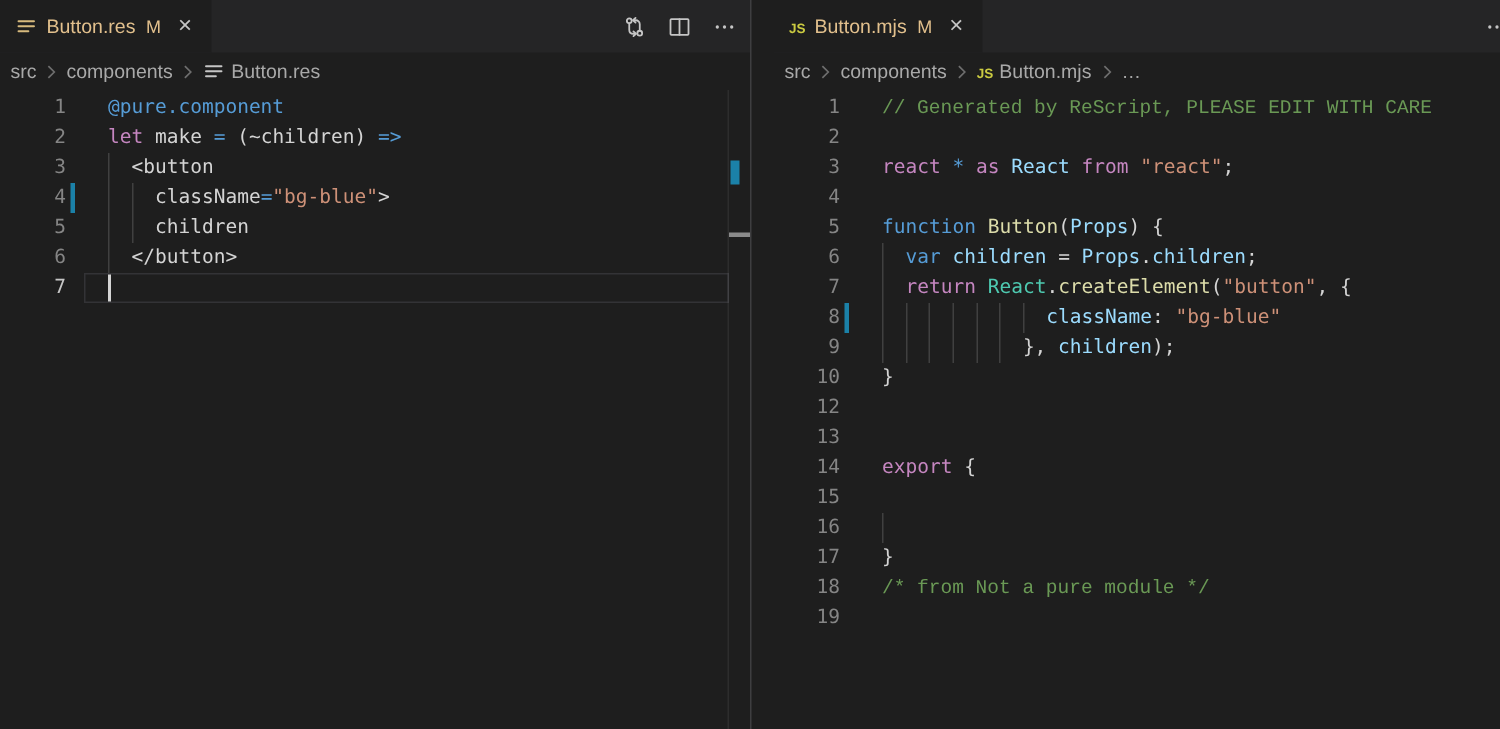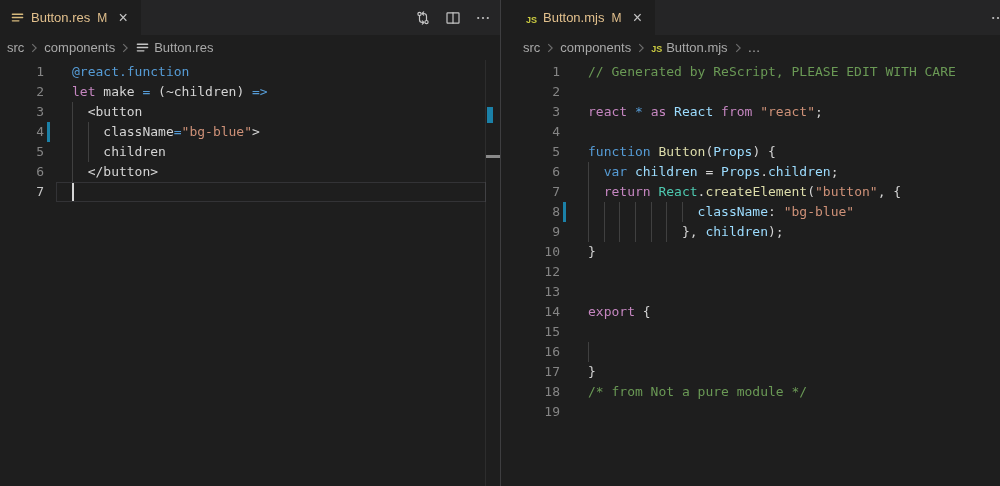--- a/index.html
+++ b/index.html
@@ -42,21 +42,21 @@
   .cur-line{position:absolute;left:56px;right:14px;top:0;bottom:0;
             border:1px solid #333336;pointer-events:none;}
 
   
   .ruler{position:absolute;top:0;right:0;bottom:0;width:14px;border-left:1px solid rgba(255,255,255,0.07);}
   .mark-modified{position:absolute;left:1px;width:6px;background:var(--gutter_modified);}
   .mark-cursor{position:absolute;left:0;right:0;background:#8a8a8a;}
 
   
   .tk-fg{color:var(--token_fg);} .tk-kw{color:var(--token_keyword);} .tk-kw2{color:var(--token_keyword2);}
-  .tk-str{color:var(--token_string);} .tk-cmt{color:var(--token_comment);} .tk-fn{color:var(--token_function);}
+  .tk-str{color:var(--token_string);} .tk-cmt{color:var(--token_comment);font-family:Liberation Mono, monospace;} .tk-fn{color:var(--token_function);}
   .tk-var{color:var(--token_variable);} .tk-ns{color:var(--token_namespace);}
 
   .jsbadge{font-size:9px;font-weight:bold;color:var(--js_icon);letter-spacing:0;}
   svg{display:block;}
 </style>
 </head>
 <body>
 
 <div class="window">
 
@@ -130,21 +130,21 @@
             </svg>
           </span>
         </span>
         <span class="bc-item">Button.res</span>
       </div>
     <div class="editor">
       <div class="code-area">
           <div class="row">
             <div class="ln">1</div>
             <div class="gap"></div>
-            <div class="codetext"><span class="tk-kw2">@react.function</span></div>
+            <div class="codetext"><span class="tk-kw2">@pure.component</span></div>
           </div>
           <div class="row">
             <div class="ln">2</div>
             <div class="gap"></div>
             <div class="codetext"><span class="tk-kw">let</span><span class="tk-fg"> </span><span class="tk-fg">make</span><span class="tk-fg"> </span><span class="tk-kw2">=</span><span class="tk-fg"> </span><span class="tk-fg">(~children)</span><span class="tk-fg"> </span><span class="tk-kw2">=&gt;</span></div>
           </div>
           <div class="row">
             <div class="ln">3</div>
             <div class="gap"></div>
             <div class="codetext"><div class="guide" style="left: 0px;"></div><span class="tk-fg">  &lt;button</span></div>

